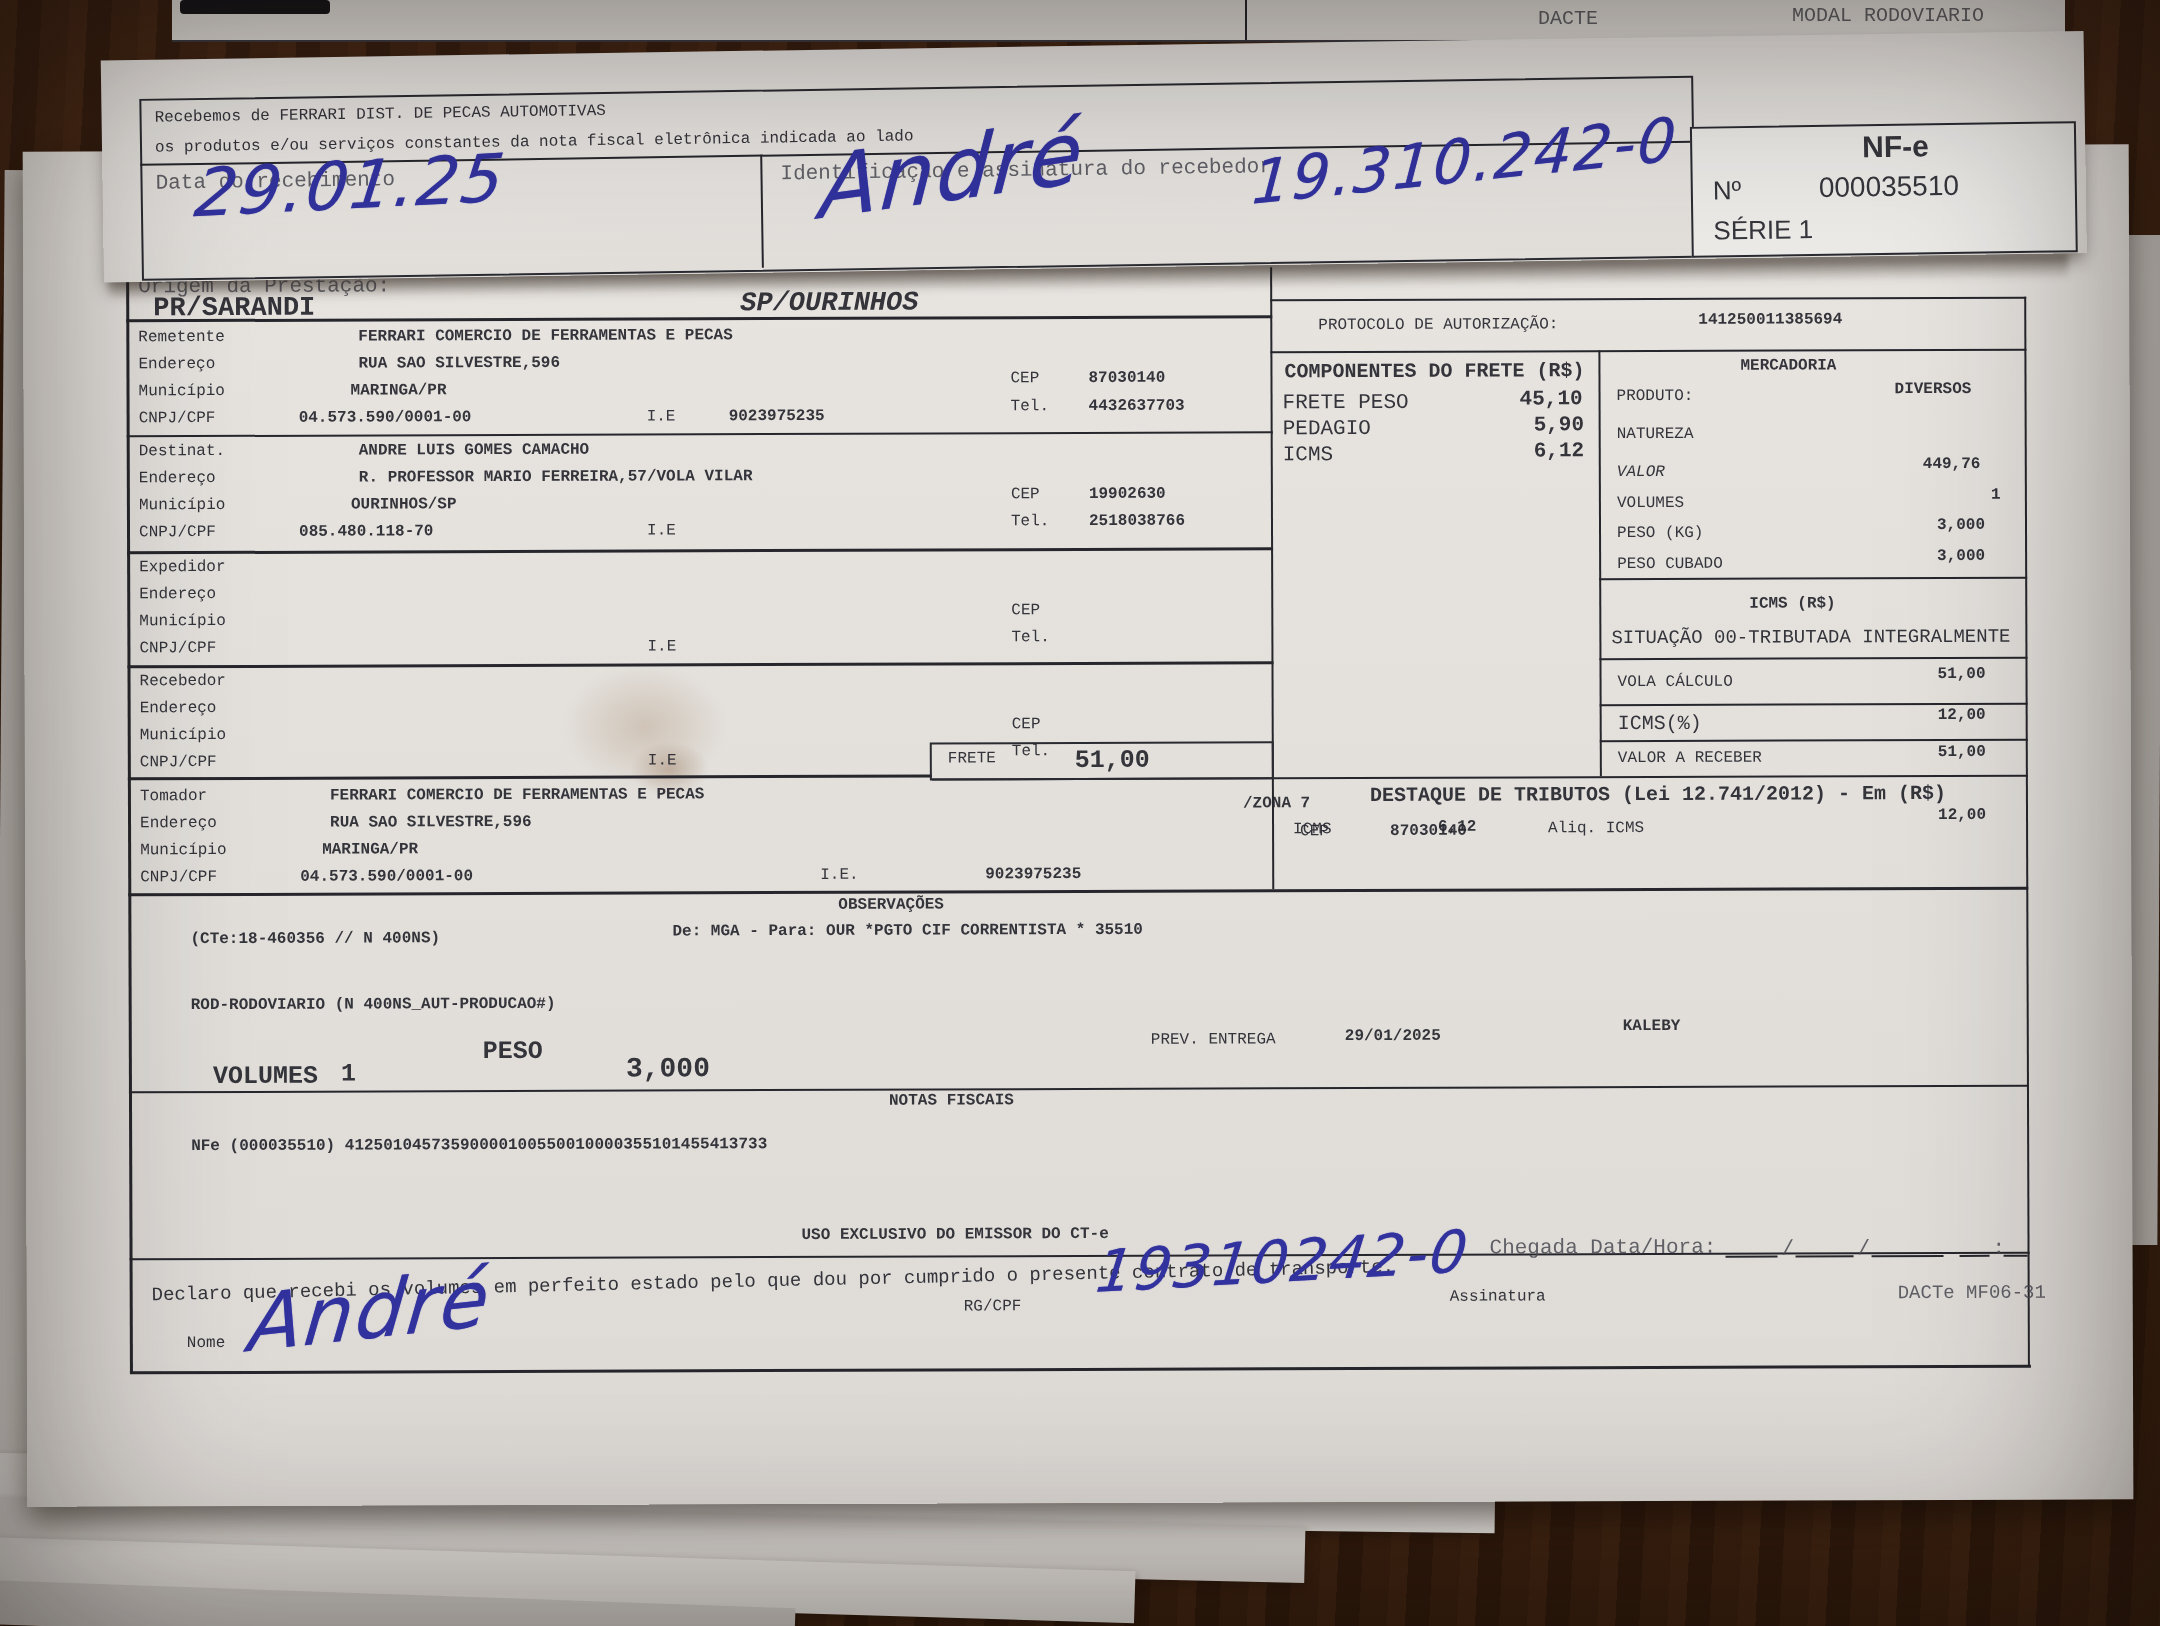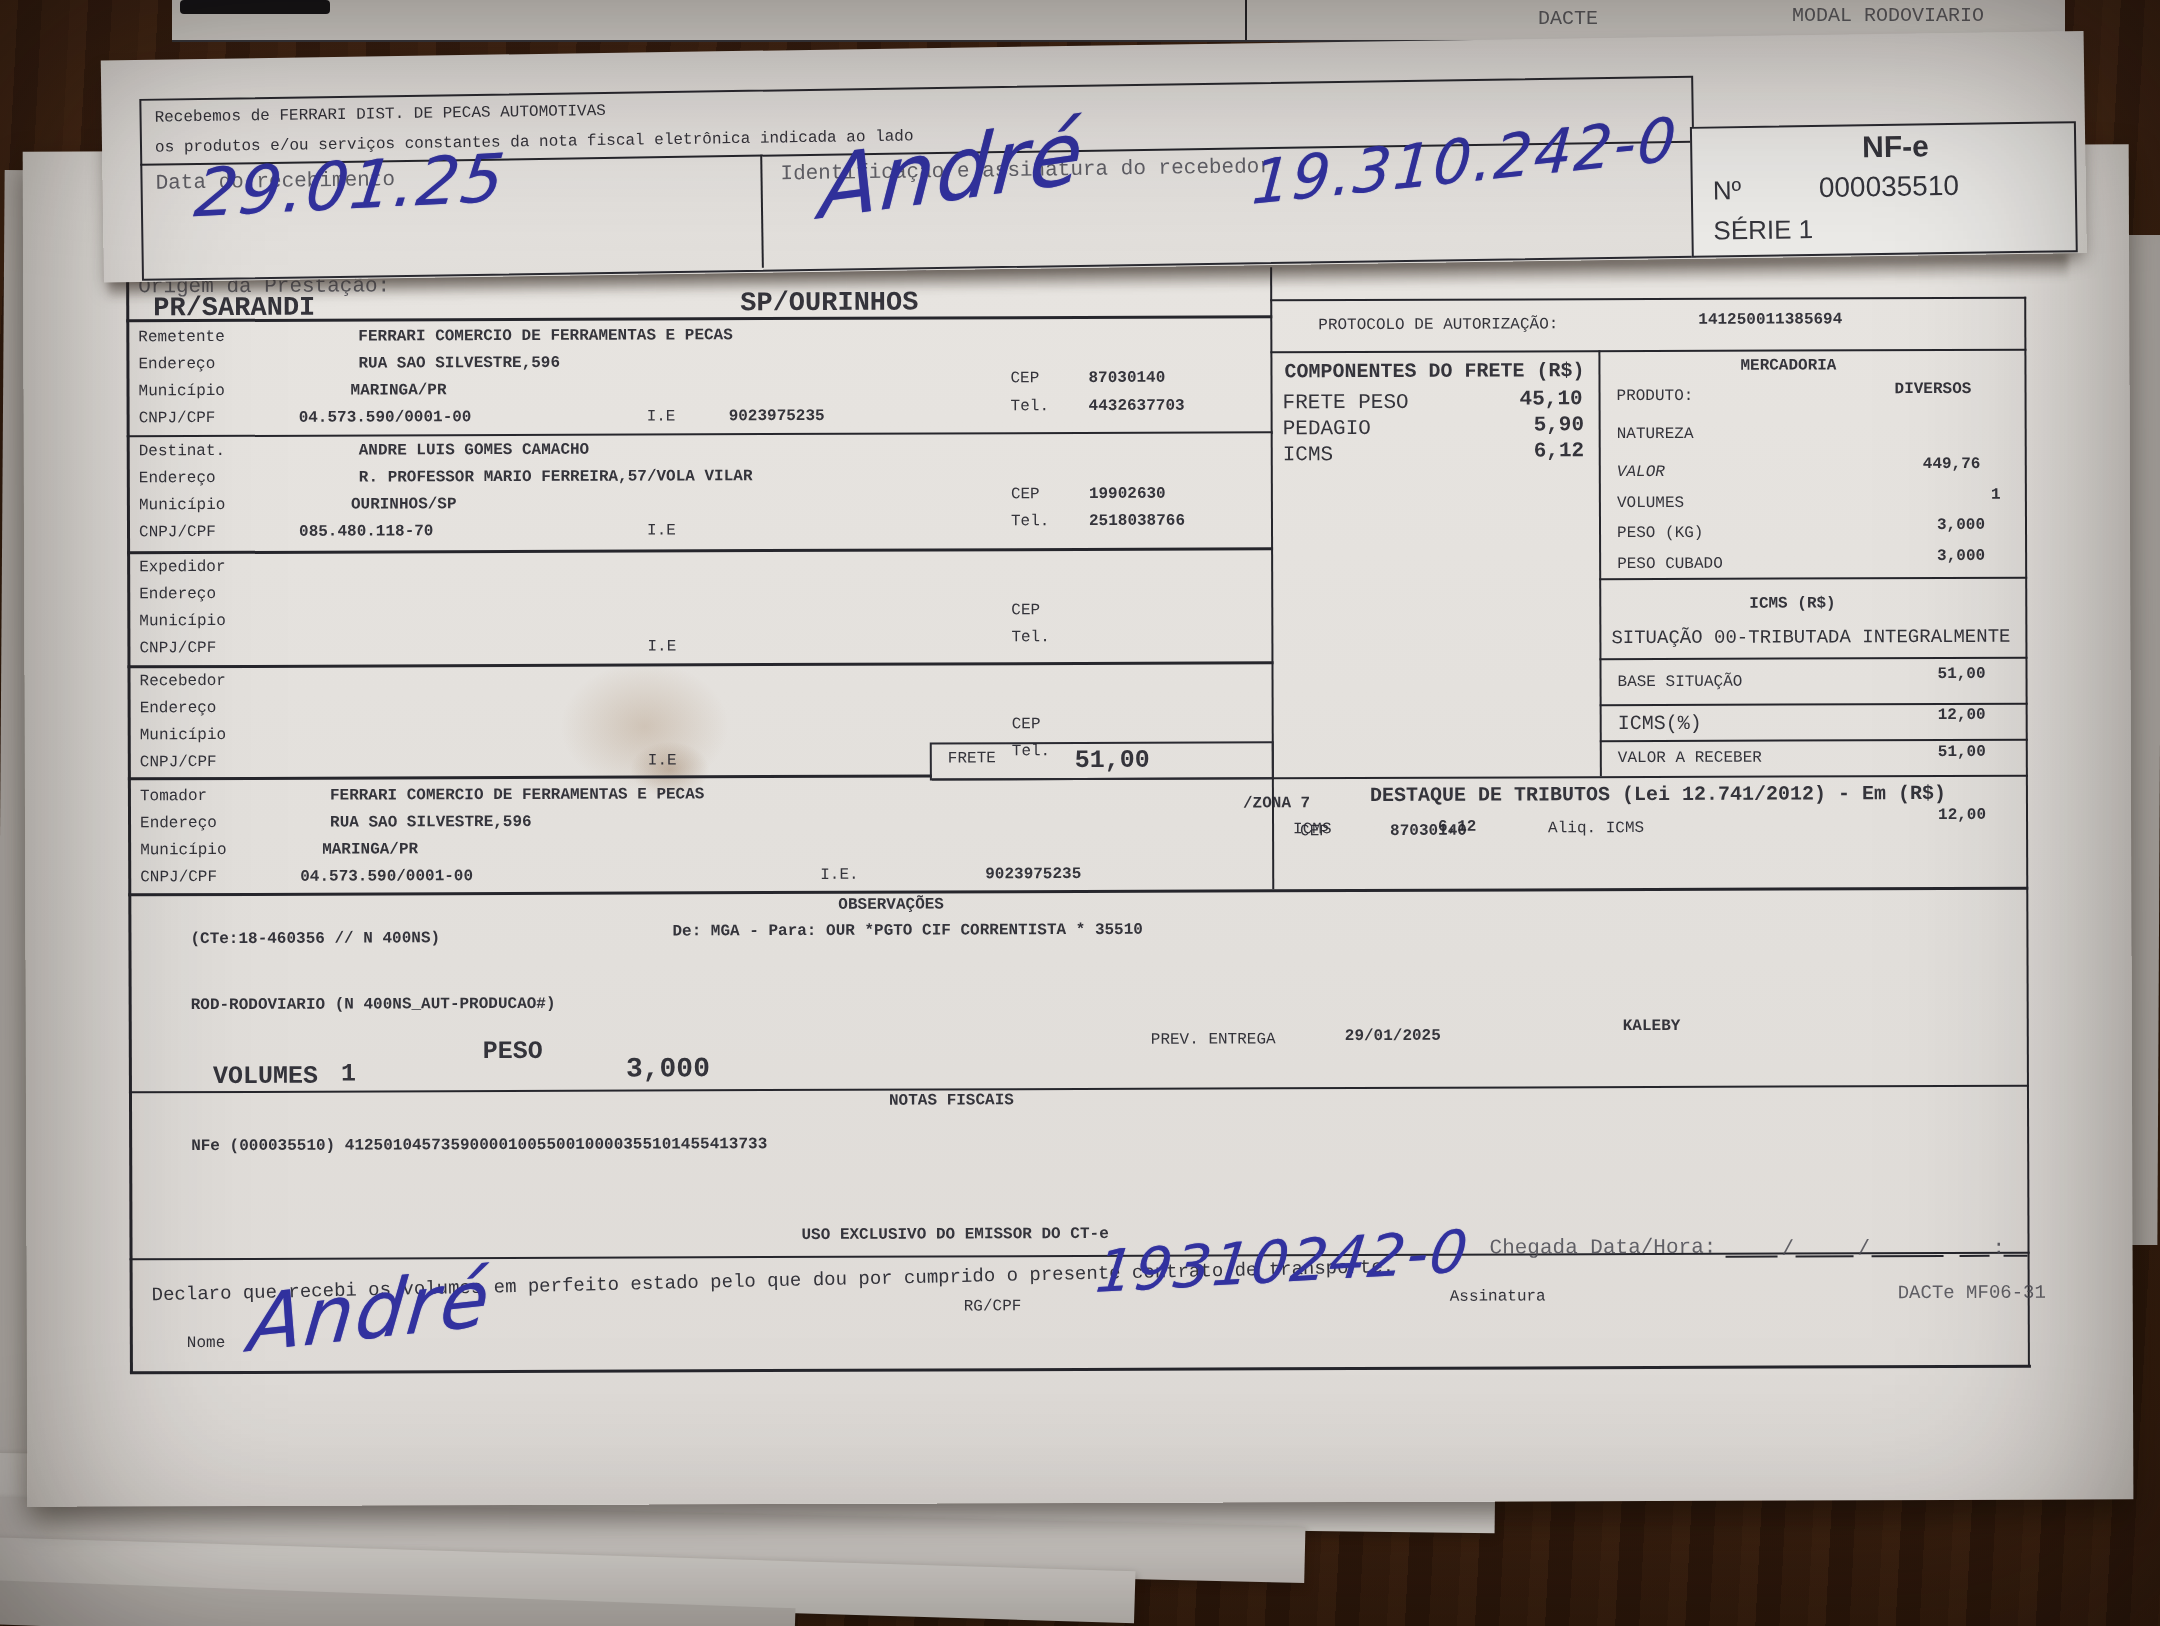--- a/index.html
+++ b/index.html
@@ -65,21 +65,21 @@
     <div class="hl" style="left:1272px;top:352px;width:756px;height:2px;"></div>
     <div class="hl" style="left:1600px;top:580px;width:428px;height:2px;"></div>
     <div class="hl" style="left:1600px;top:660px;width:428px;height:2px;"></div>
     <div class="hl" style="left:1600px;top:706px;width:428px;height:2px;"></div>
     <div class="hl" style="left:1600px;top:742px;width:428px;height:2px;"></div>
     <div class="hl" style="left:932px;top:778px;width:1096px;height:2px;"></div>
     <div class="box" style="left:930px;top:742px;width:340px;height:34px;"></div>
 
     <span class="t faded" style="left:140px;top:272px;font-size:21px;">Origem da Prestação:</span>
     <span class="t b" style="left:155px;top:291px;font-size:27px;">PR/SARANDI</span>
-    <span class="t b" style="left:742px;top:288px;font-size:27px;">SP/OURINHOS</span>
+    <span class="t b" style="left:742px;top:288px;font-size:27px;font-style:italic;">SP/OURINHOS</span>
 
     <span class="t" style="left:140px;top:326px;">Remetente</span>
     <span class="t b" style="left:360px;top:326px;">FERRARI COMERCIO DE FERRAMENTAS E PECAS</span>
     <span class="t" style="left:140px;top:353px;">Endereço</span>
     <span class="t b" style="left:360px;top:353px;">RUA SAO SILVESTRE,596</span>
     <span class="t" style="left:140px;top:380px;">Município</span>
     <span class="t b" style="left:352px;top:380px;">MARINGA/PR</span>
     <span class="t" style="left:1012px;top:370px;">CEP</span>
     <span class="t b" style="left:1090px;top:370px;">87030140</span>
     <span class="t" style="left:140px;top:407px;">CNPJ/CPF</span>
@@ -154,21 +154,21 @@
     <span class="t b" style="left:1924px;top:459px;">449,76</span>
     <span class="t" style="left:1618px;top:497px;">VOLUMES</span>
     <span class="t b" style="left:1992px;top:490px;">1</span>
     <span class="t" style="left:1618px;top:527px;">PESO (KG)</span>
     <span class="t b" style="left:1938px;top:520px;">3,000</span>
     <span class="t" style="left:1618px;top:558px;">PESO CUBADO</span>
     <span class="t b" style="left:1938px;top:551px;">3,000</span>
 
     <span class="t b" style="left:1750px;top:598px;">ICMS (R$)</span>
     <span class="t" style="left:1612px;top:630px;font-size:19px;">SITUAÇÃO 00-TRIBUTADA INTEGRALMENTE</span>
-    <span class="t" style="left:1618px;top:676px;">BASE SITUAÇÃO</span>
+    <span class="t" style="left:1618px;top:676px;">VOLA CÁLCULO</span>
     <span class="t b" style="left:1938px;top:669px;">51,00</span>
     <span class="t" style="left:1618px;top:715px;font-size:20px;">ICMS(%)</span>
     <span class="t b" style="left:1938px;top:710px;">12,00</span>
     <span class="t" style="left:1618px;top:752px;">VALOR A RECEBER</span>
     <span class="t b" style="left:1938px;top:747px;">51,00</span>
 
     <span class="t b" style="left:1370px;top:786px;font-size:20px;">DESTAQUE DE TRIBUTOS (Lei 12.741/2012) - Em (R$)</span>
     <span class="t" style="left:1293px;top:822px;">ICMS</span>
     <span class="t b" style="left:1438px;top:820px;">6,12</span>
     <span class="t" style="left:1548px;top:822px;">Aliq. ICMS</span>

